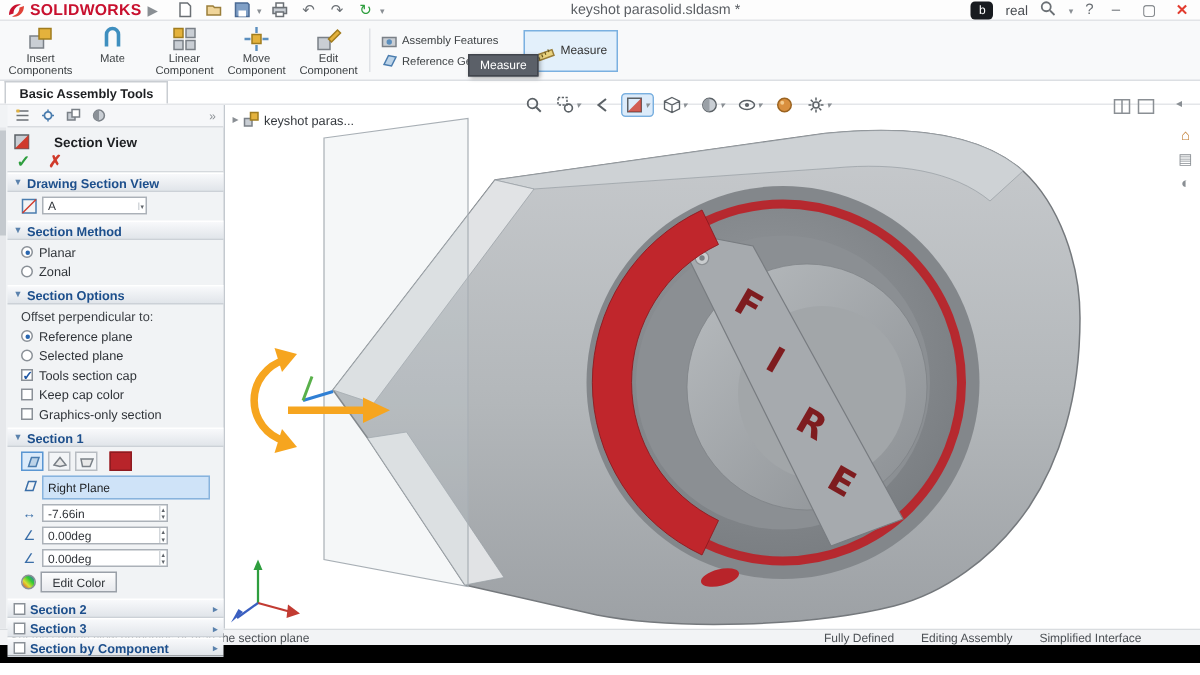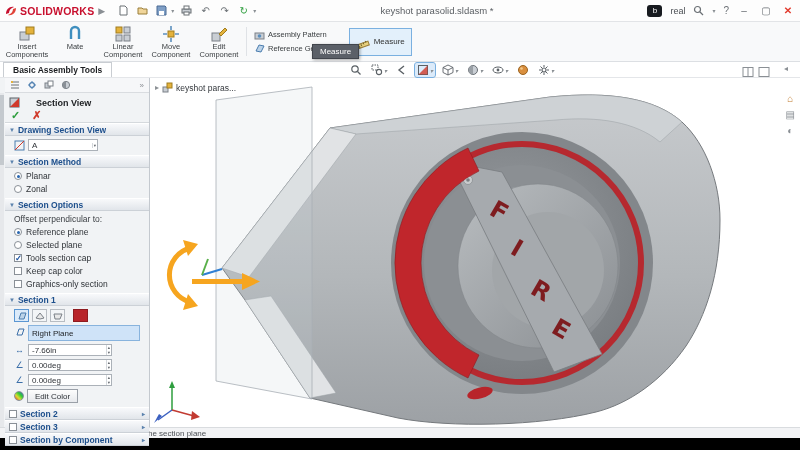--- a/index.html
+++ b/index.html
@@ -1,21 +1,21 @@
 <!DOCTYPE html>
 <html><head>
 <meta charset="utf-8">
 <style>
   * { box-sizing: border-box; margin: 0; padding: 0; }
   html,body { width:800px; height:450px; overflow:hidden; }
   body { font-family:"Liberation Sans",sans-serif; background:#fff; position:relative; }
   #app { position:absolute; inset:0; width:800px; height:450px; background:#fff; }
 
   
-  .titlebar { height:22px; background:#fdfdfd; border-bottom:1px solid #e2e4e7;
+  .titlebar { height:14px; background:#fdfdfd; border-bottom:1px solid #e2e4e7;
               display:flex; align-items:center; padding:0 5px; position:relative; }
   .brand { display:flex; align-items:center; gap:3px; }
   .brand-name { color:#c8102e; font-size:10.5px; font-weight:bold; letter-spacing:.2px; }
   .menu-arrow { color:#8a8f94; font-size:9px; margin:0 4px; }
   .qat { display:flex; align-items:center; gap:6px; margin-left:8px; }
   .qat .ticon { width:13px; height:13px; display:inline-flex; align-items:center; justify-content:center; color:#6b7075; font-size:10px; }
   .qat .caret { font-size:6px; color:#8a8f94; margin-left:-3px; }
   .doc-title { position:absolute; left:437px; transform:translateX(-50%); font-size:9.5px; color:#5a5e63; white-space:nowrap; }
   .title-right { margin-left:auto; display:flex; align-items:center; gap:8px; }
   .avatar { width:15px; height:12px; background:#181b20; border-radius:3px; color:#fff; font-size:8px;
@@ -218,21 +218,21 @@
           </svg></span>
       <span class="rb-label">Edit Component</span>
     </div>
     <div class="vsep"></div>
     <div class="rb-small-col">
       <div class="rb-small">
         <svg viewBox="0 0 11 11">
             <rect x="1" y="4" width="9" height="6" fill="#c9ced4" stroke="#7a8087"></rect>
             <circle cx="5.5" cy="7" r="1.8" fill="#5b8fbe"></circle>
           </svg>
-        <span>Assembly Pattern</span>
+        <span>Assembly Features</span>
       </div>
       <div class="rb-small">
         <svg viewBox="0 0 11 11">
             <path d="M2,8 L5,2 L10,3 L7,9 Z" fill="#bcd3e8" stroke="#4a7cae"></path>
           </svg>
         <span>Reference Geometry</span>
       </div>
     </div>
     <div class="rb-measure">
       <svg viewBox="0 0 14 14" width="14" height="14">
@@ -577,16 +577,21 @@
       <div class="taskicons">
         <span style="color:#c07b2e;">⌂</span>
         <span style="color:#8a8f94;">▤</span>
         <span style="color:#8a8f94;">◐</span>
       </div>
     </div>
   </div>
 
   <div class="statusbar">
     <span>Set the section view properties or drag the section plane</span>
+    <span class="sb-right">
+      <span>Fully Defined</span>
+      <span>Editing Assembly</span>
+      <span>Simplified Interface</span>
+    </span>
   </div>
   <div class="black-strip"></div>
 
 </div>
 
 </body></html>

